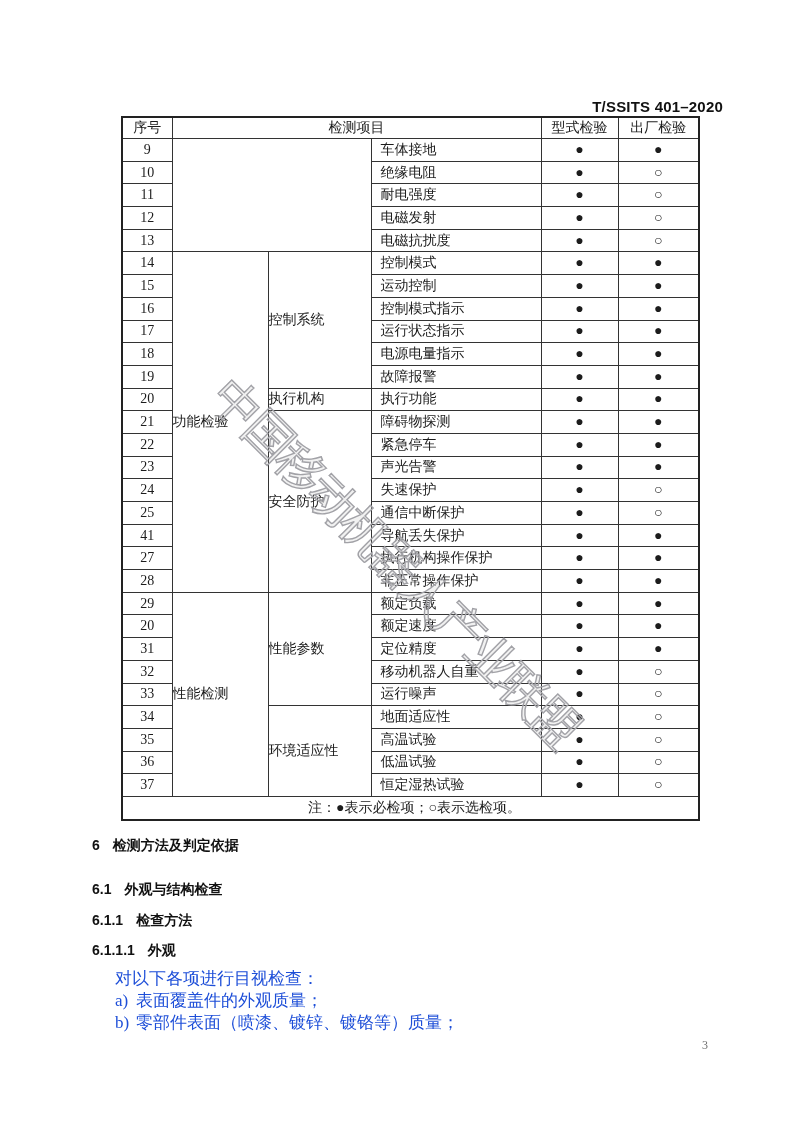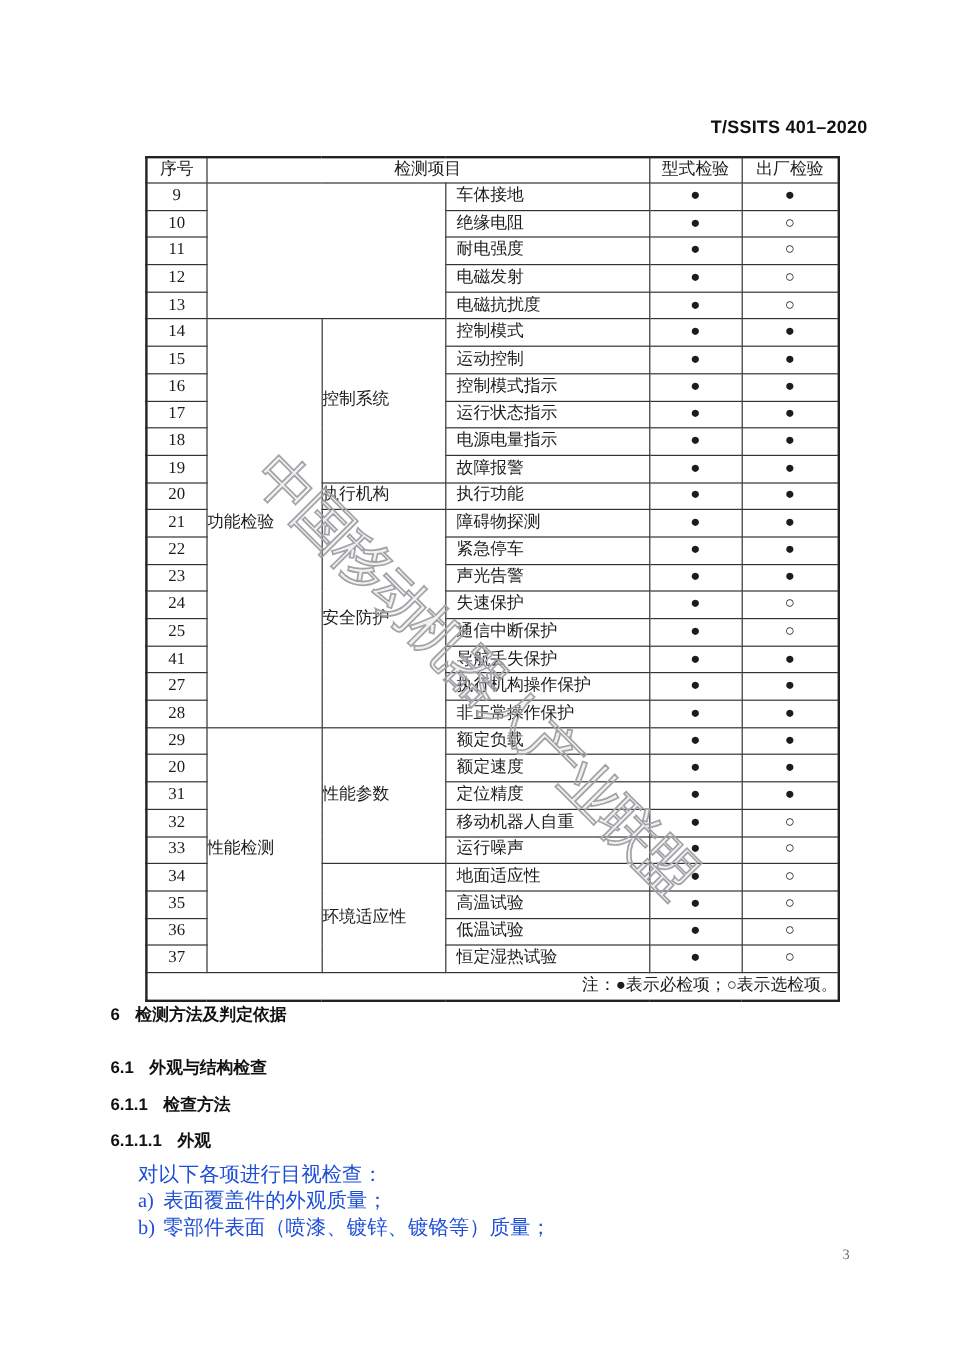--- a/index.html
+++ b/index.html
@@ -7,38 +7,38 @@
     width:800px;height:1132px;position:relative;background:#ffffff;
     font-family:"Liberation Serif","DejaVu Serif",serif;color:#1c1c1c;
     overflow:hidden;
   }
   .doc-code{
     position:absolute;top:98px;right:77px;
     font-family:Liberation Sans, sans-serif;
     font-size:15px;font-weight:700;letter-spacing:.2px;color:#111;
   }
   table.insp{
-    position:absolute;left:121px;top:130px;
+    position:absolute;left:121px;top:116px;
     border-collapse:collapse;table-layout:fixed;width:577px;
     border:2px solid #222;z-index:1;
   }
   table.insp th, table.insp td{
     border:1px solid #333;
     font-size:14px;font-weight:400;line-height:1;
     padding:0;overflow:hidden;white-space:nowrap;
     font-family:"Liberation Serif","DejaVu Serif",serif;
   }
   table.insp th{height:20px;text-align:center;}
   table.insp td{height:21.7px;}
   .c-no{text-align:center;font-size:15px;}
   .c-cat{text-align:left;}
   .c-item{text-align:left;padding-left:9px !important;}
   .c-mark{text-align:center;font-family:"DejaVu Sans",sans-serif;font-size:15px;}
   td.note-cell{
-    height:29px;text-align:right;padding-left:8px !important;
+    height:29px;text-align:center;padding-left:8px !important;
     font-size:13px;
     border-radius:11px;
   }
   .watermark{
     position:absolute;left:240px;top:368px;z-index:3;
     font-size:48px;line-height:56px;letter-spacing:-3px;white-space:nowrap;
     transform:rotate(45deg);transform-origin:0 0;
     color:rgba(165,165,170,0.16);
     -webkit-text-stroke:1.4px #a2a2a7;
     pointer-events:none;

